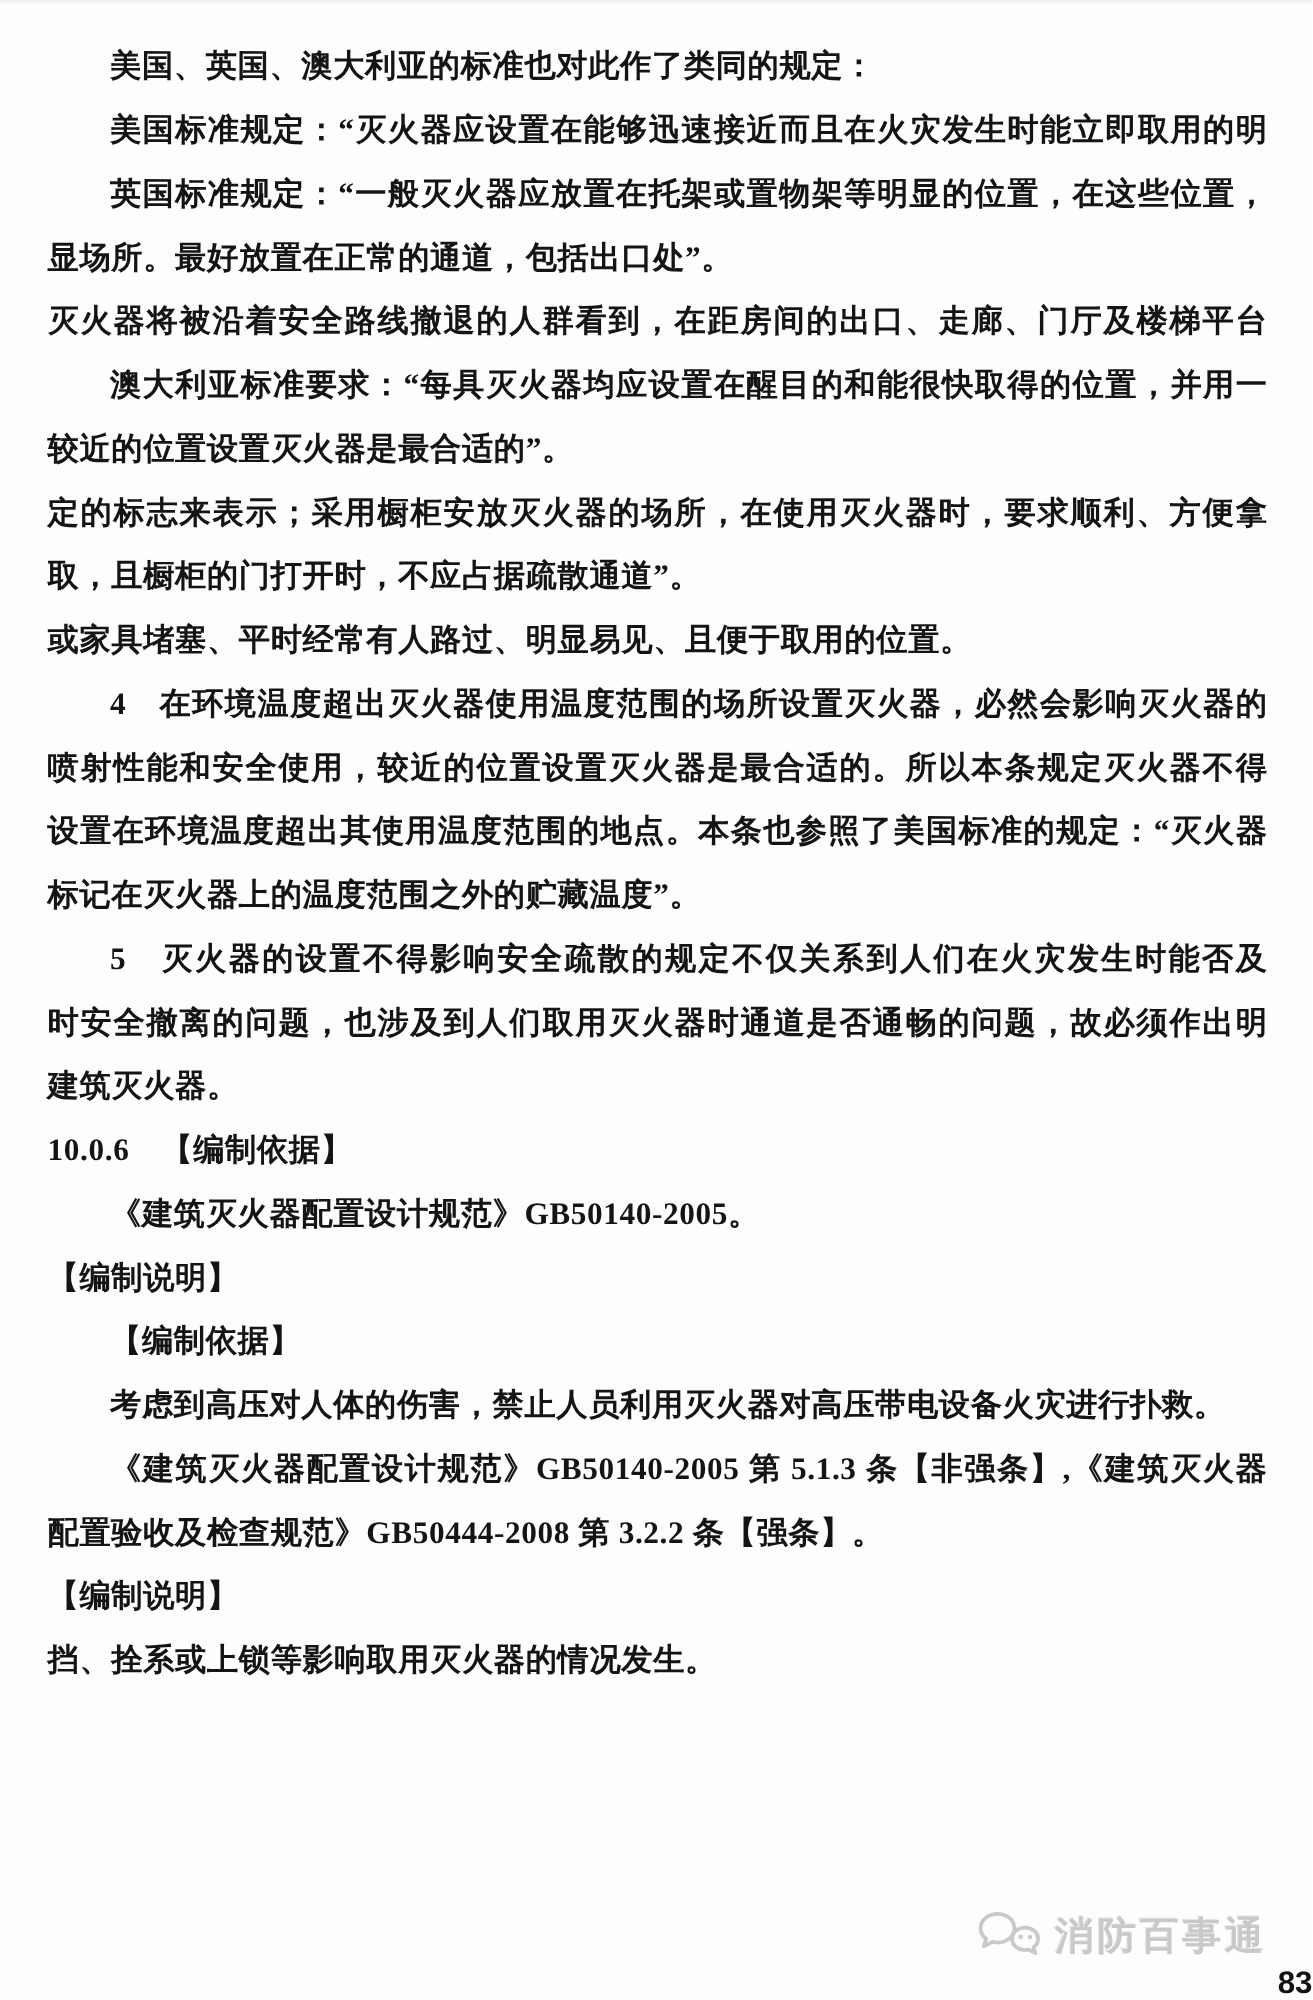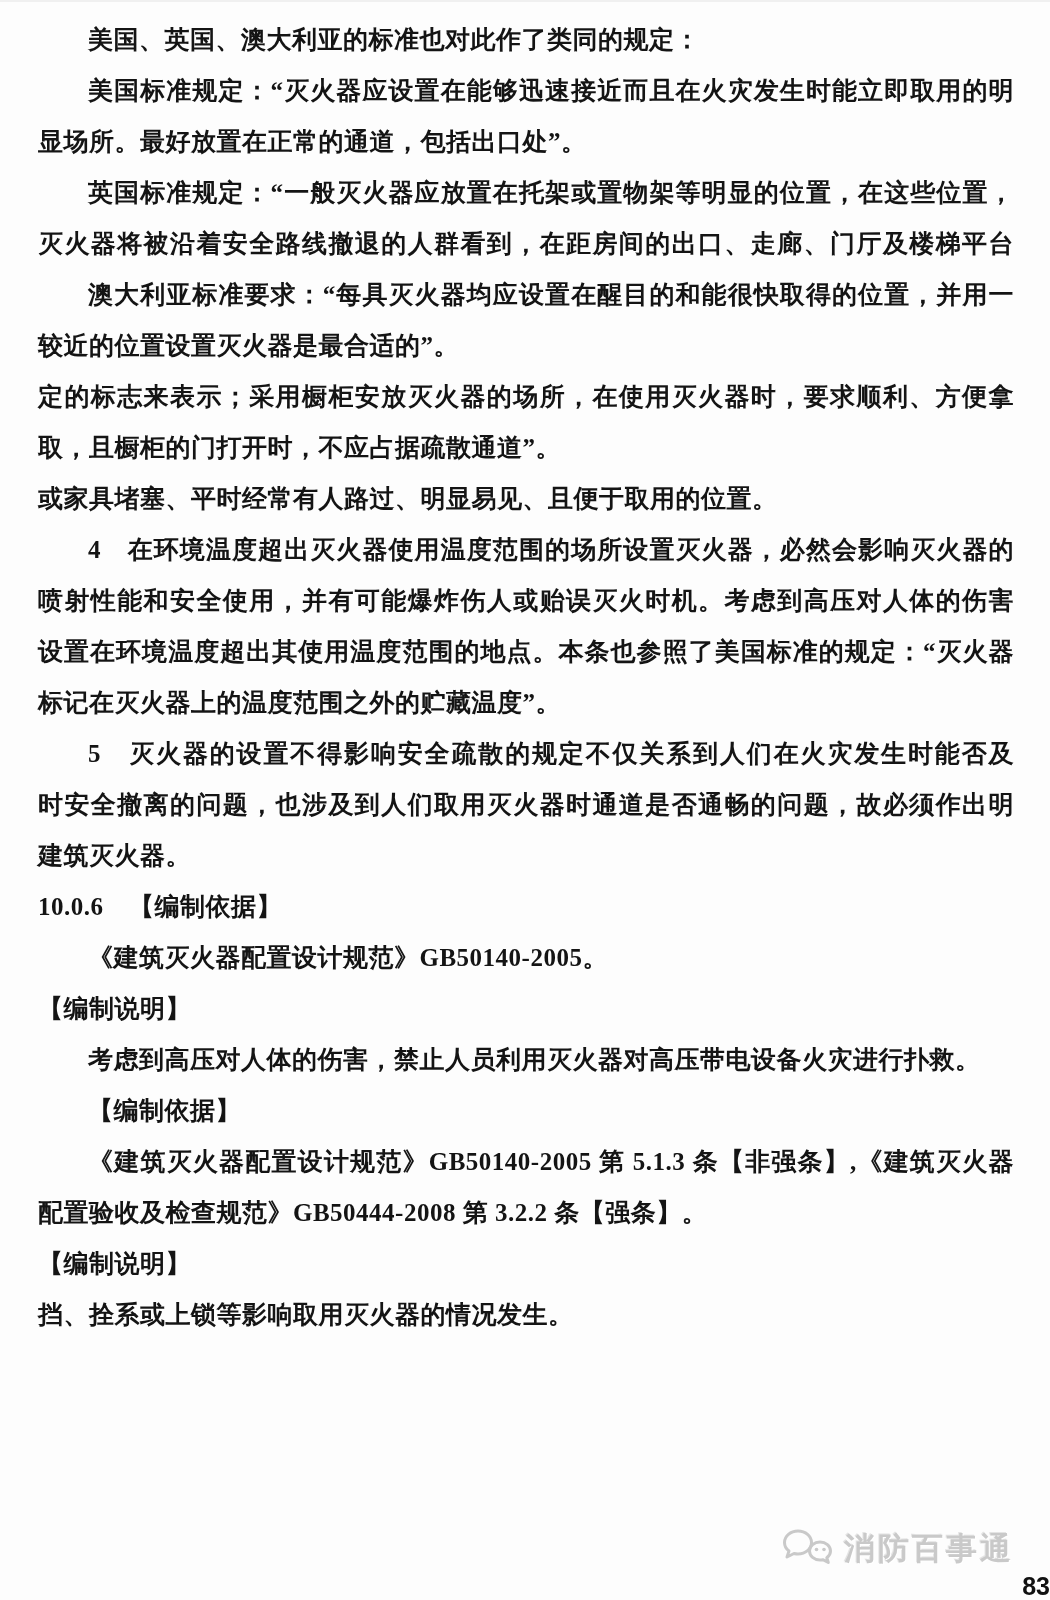--- a/index.html
+++ b/index.html
@@ -7,21 +7,21 @@
     position:relative;
     width:1050px; height:1600px;
     background:#fdfdfd;
     font-family:"Liberation Serif", serif;
     color:#141414;
     overflow:hidden;
     border-top:2px solid #f0f0f0;
   }
   .doc-body {
     position:absolute;
-    top:12px; left:38px;
+    top:26px; left:38px;
     width:976px;
   }
   .line {
     font-size:25px;
     line-height:51px;
     font-weight:bold;
     letter-spacing:0.5px;
     min-height:51px;
   }
   .line.fill {
@@ -55,40 +55,40 @@
   }
 </style>
 </head>
 <body>
 
 <div class="page">
 
   <div class="doc-body">
       <div class="line indent">美国、英国、澳大利亚的标准也对此作了类同的规定：</div>
       <div class="line indent fill">美国标准规定：“灭火器应设置在能够迅速接近而且在火灾发生时能立即取用的明</div>
+      <div class="line indent fill">英国标准规定：“一般灭火器应放置在托架或置物架等明显的位置，在这些位置，</div>
       <div class="line">显场所。最好放置在正常的通道，包括出口处”。</div>
-      <div class="line indent fill">英国标准规定：“一般灭火器应放置在托架或置物架等明显的位置，在这些位置，</div>
       <div class="line fill">灭火器将被沿着安全路线撤退的人群看到，在距房间的出口、走廊、门厅及楼梯平台</div>
       <div class="line indent fill">澳大利亚标准要求：“每具灭火器均应设置在醒目的和能很快取得的位置，并用一</div>
       <div class="line">较近的位置设置灭火器是最合适的”。</div>
       <div class="line fill">定的标志来表示；采用橱柜安放灭火器的场所，在使用灭火器时，要求顺利、方便拿</div>
       <div class="line">取，且橱柜的门打开时，不应占据疏散通道”。</div>
       <div class="line">或家具堵塞、平时经常有人路过、明显易见、且便于取用的位置。</div>
       <div class="line indent fill">4　在环境温度超出灭火器使用温度范围的场所设置灭火器，必然会影响灭火器的</div>
-      <div class="line fill">喷射性能和安全使用，并有可能爆炸伤人或贻误灭火时机。考虑到高压对人体的伤害</div>
+      <div class="line fill">喷射性能和安全使用，较近的位置设置灭火器是最合适的。所以本条规定灭火器不得</div>
       <div class="line fill">设置在环境温度超出其使用温度范围的地点。本条也参照了美国标准的规定：“灭火器</div>
       <div class="line">标记在灭火器上的温度范围之外的贮藏温度”。</div>
       <div class="line indent fill">5　灭火器的设置不得影响安全疏散的规定不仅关系到人们在火灾发生时能否及</div>
       <div class="line fill">时安全撤离的问题，也涉及到人们取用灭火器时通道是否通畅的问题，故必须作出明</div>
       <div class="line">建筑灭火器。</div>
       <div class="line">10.0.6　【编制依据】</div>
       <div class="line indent">《建筑灭火器配置设计规范》GB50140-2005。</div>
       <div class="line">【编制说明】</div>
+      <div class="line indent">【编制依据】</div>
       <div class="line indent">考虑到高压对人体的伤害，禁止人员利用灭火器对高压带电设备火灾进行扑救。</div>
-      <div class="line indent">【编制依据】</div>
       <div class="line indent fill">《建筑灭火器配置设计规范》GB50140-2005 第 5.1.3 条【非强条】,《建筑灭火器</div>
       <div class="line">配置验收及检查规范》GB50444-2008 第 3.2.2 条【强条】。</div>
       <div class="line">【编制说明】</div>
       <div class="line">挡、拴系或上锁等影响取用灭火器的情况发生。</div>
     </div>
 
   <div class="watermark">
     <span class="wm-icon">
       <svg width="54" height="42" viewBox="0 0 54 42">
         <g fill="none" stroke="#c9c9c9" stroke-width="3" stroke-linecap="round" stroke-linejoin="round">

